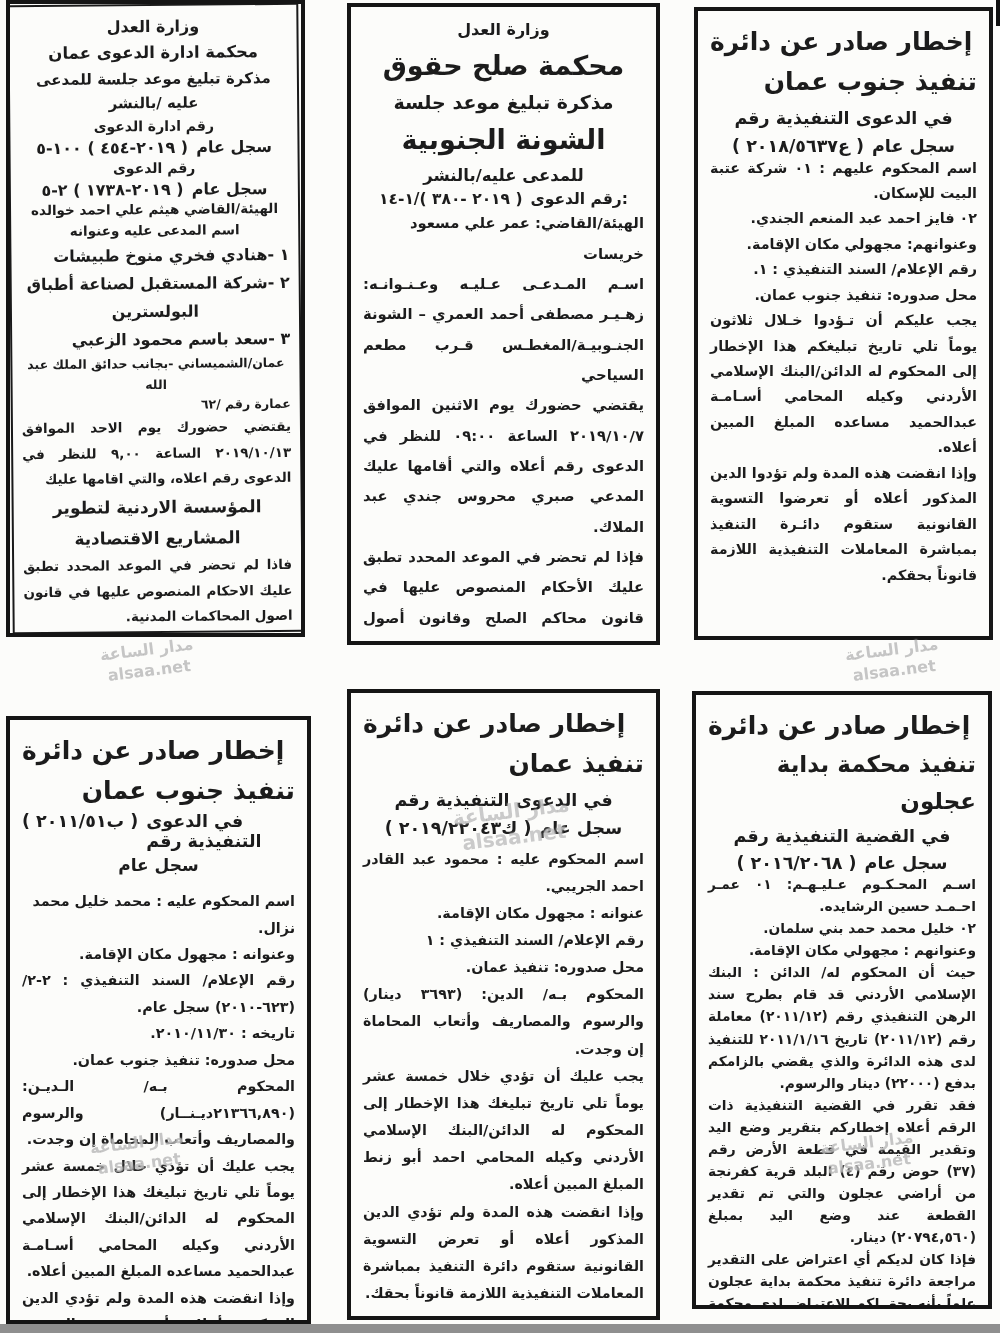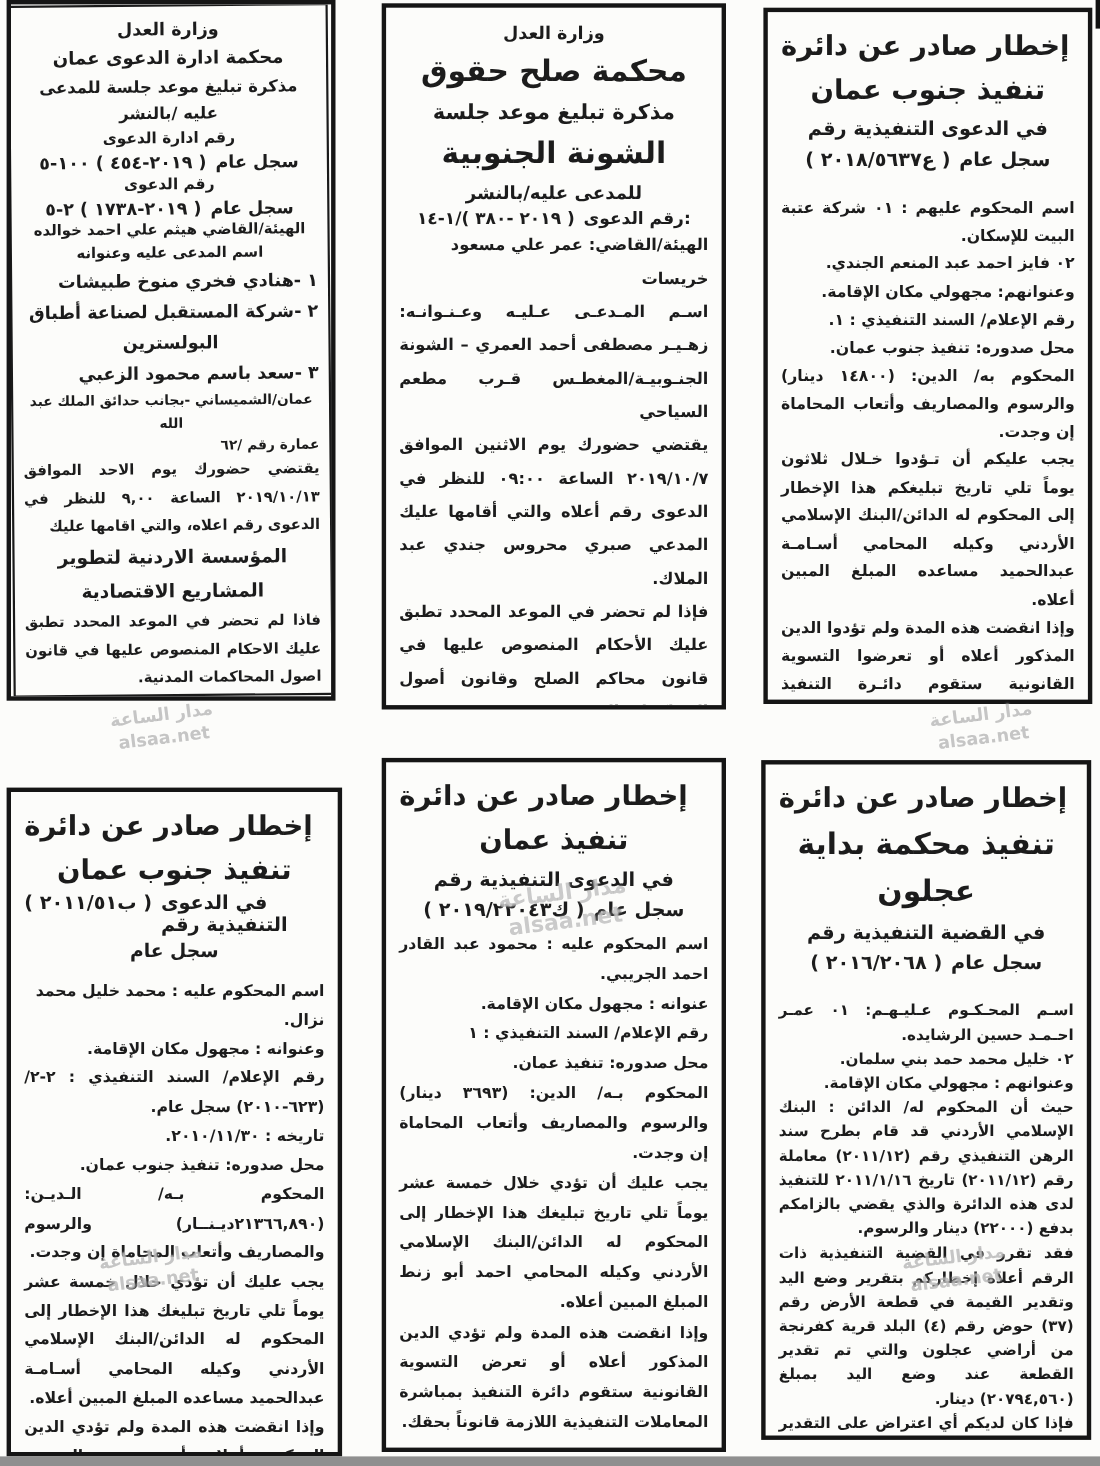--- a/index.html
+++ b/index.html
@@ -37,25 +37,25 @@
   
   .b2 p{line-height:1.6}
   .b2 .min{font-size:16px;margin-bottom:2px}
   .b2 .huge{font-size:27px;line-height:1.55}
   .b2 .mid{font-size:19px;line-height:1.7}
   .b2 .sub{font-size:16.5px;line-height:1.8}
   .b2 .case{font-size:15.5px;margin-top:0}
   .b2 .body{font-size:14.8px;line-height:2.05}
   
   .nb .h1{font-size:25px;line-height:1.65;text-align:left}
-  .nb .h2{font-size:25px;line-height:1.6;text-align:center}
+  .nb .h2{font-size:25px;line-height:1.6;}
   .nb .h3{font-size:17.5px;line-height:1.9;text-align:center}
-  .nb .case{font-size:17.5px;margin-bottom:22px}
+  .nb .case{font-size:17.5px;margin-bottom:0}
   .nb .body{font-size:14.3px;line-height:1.78}
-  .b6 .h2{font-size:27px}
+  .b6 .h2{font-size:23px}
   .b6 .body{font-size:13.8px;line-height:1.6}
   .b5 .body{line-height:1.9}
   .b4 .body{line-height:1.85}
   
   .wm{
     position:absolute;text-align:center;transform:rotate(-7deg);
     color:rgba(150,150,150,.55);text-shadow:0 0 2px rgba(255,255,255,.9);
     font-size:16px;line-height:1.3;pointer-events:none;white-space:nowrap
   }
   .wm.big{font-size:20px;color:rgba(150,150,150,.5)}
@@ -121,21 +121,20 @@
     <p class="h3">في الدعوى التنفيذية رقم</p>
     <div class="numline case">
       <span class="num">( ٢٠١٨/٥٦٣٧ع )</span>
       <span>سجل عام</span>
     </div>
     <p class="j body">اسم المحكوم عليهم : ٠١ شركة عتبة البيت للإسكان.</p>
     <p class="r body">٠٢ فايز احمد عبد المنعم الجندي.</p>
     <p class="r body">وعنوانهم: مجهولي مكان الإقامة.</p>
     <p class="r body">رقم الإعلام/ السند التنفيذي : ١.</p>
     <p class="r body">محل صدوره: تنفيذ جنوب عمان.</p>
-    <p class="j body">المحكوم به/ الدين: (١٤٨٠٠ دينار) والرسوم والمصاريف وأتعاب المحاماة إن وجدت.</p>
     <p class="j body">يجب عليكم أن تـؤدوا خـلال ثلاثون يوماً تلي تاريخ تبليغكم هذا الإخطار إلى المحكوم له الدائن/البنك الإسلامي الأردني وكيله المحامي أسـامـة عبدالحميد مساعده المبلغ المبين أعلاه.</p>
     <p class="j body">وإذا انقضت هذه المدة ولم تؤدوا الدين المذكور أعلاه أو تعرضوا التسوية القانونية ستقوم دائـرة التنفيذ بمباشرة المعاملات التنفيذية اللازمة قانوناً بحقكم.</p>
 
   </div>
 </div>
 
 <div class="box nb b4" style="left:6px;top:716px;width:305px;height:608px">
   <div class="pad">
     <p class="h1">إخطار صادر عن دائرة</p>
     <p class="h2">تنفيذ جنوب عمان</p>

